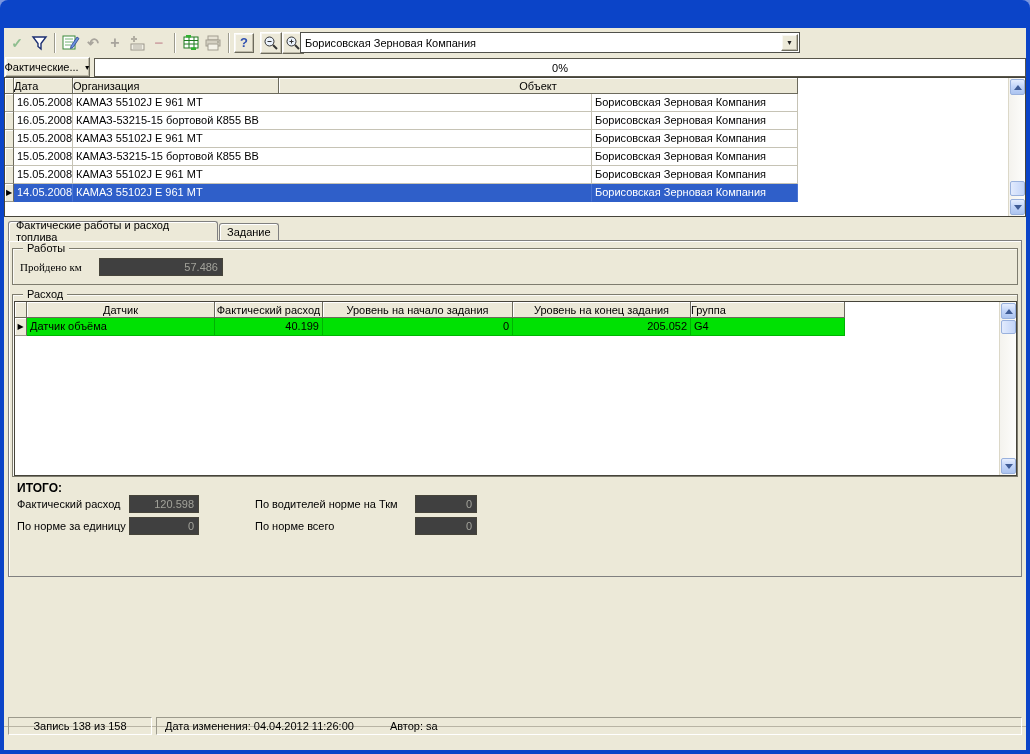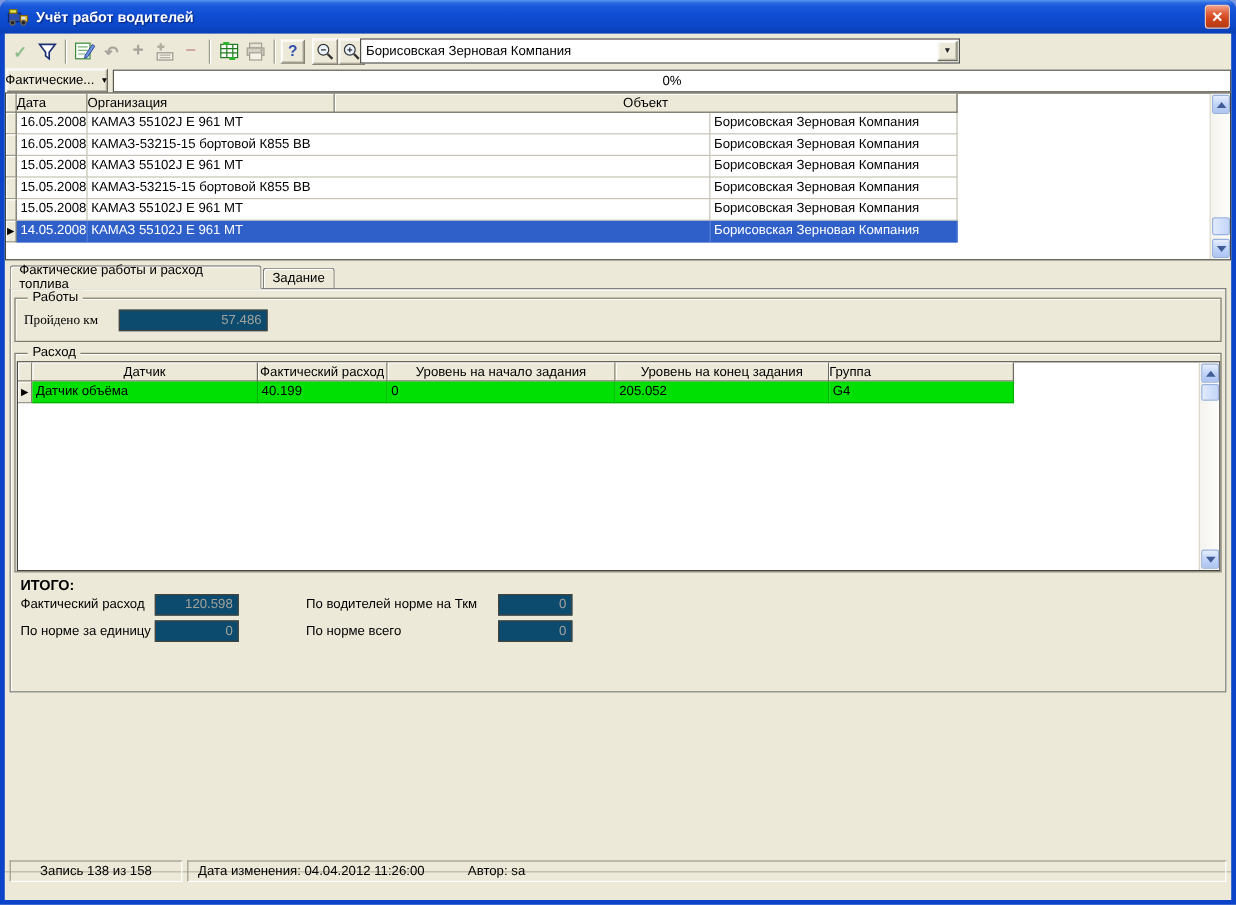--- a/index.html
+++ b/index.html
@@ -28,58 +28,46 @@
   .progress{position:absolute;left:90px;top:30px;width:932px;height:19px;background:#fff;border:1px solid #58554A;display:flex;align-items:center;justify-content:center;}
 
   
   .grid{position:absolute;background:#fff;border:1px solid #46443A;overflow:hidden;}
   .grid-row{position:absolute;left:0;display:flex;height:18px;}
   .gcell{border-right:1px solid #C6C3B5;border-bottom:1px solid #C6C3B5;padding:2px 3px 0 3px;white-space:nowrap;overflow:hidden;}
   .hcell{background:#ECE9D8;border-right:1px solid #6C6A5C;border-bottom:1px solid #6C6A5C;box-shadow:inset 1px 1px 0 #fff;padding-top:2px;white-space:nowrap;overflow:hidden;}
   .selcell{background:#ECE9D8;border-right:1px solid #6C6A5C;border-bottom:1px solid #9C9A8C;box-shadow:inset 1px 1px 0 #fff;display:flex;align-items:center;justify-content:center;font-size:8px;padding:0;}
   .row-selected .sel-colored{background:#2F5FC9;color:#fff;border-right-color:#4A74D2;border-bottom-color:#2F5FC9;}
   .row-green .grn{background:#00E103;border-right-color:#00B303;border-bottom-color:#00B303;}
-  .num{text-align:left;}
+  .num{text-align:right;}
 
   
   .sb{position:absolute;top:0;bottom:0;right:0;width:17px;background:linear-gradient(90deg,#F4F3EE,#FDFDFB);border-left:1px solid #DCD8C8;}
   .sb-btn{position:absolute;left:1px;width:15px;height:16px;border-radius:2px;background:linear-gradient(180deg,#E6EEFE,#C4D6F9 45%,#ACC4F0);border:1px solid #99B1DD;display:flex;align-items:center;justify-content:center;}
   .sb-thumb{position:absolute;left:1px;width:15px;border-radius:2px;background:linear-gradient(90deg,#E2EBFD,#C2D4F8);border:1px solid #99B1DD;}
   .chev-up{width:0;height:0;border-left:4px solid transparent;border-right:4px solid transparent;border-bottom:5px solid #3F5C96;}
   .chev-down{width:0;height:0;border-left:4px solid transparent;border-right:4px solid transparent;border-top:5px solid #3F5C96;}
 
   
   .tab{position:absolute;background:#ECE9D8;border:1px solid #808080;border-bottom:none;border-radius:3px 3px 0 0;box-shadow:inset 1px 1px 0 #fff;display:flex;align-items:center;justify-content:center;padding:0 7px;}
   .page{position:absolute;left:4px;top:212px;width:1014px;height:337px;border:1px solid #808080;box-shadow:inset 1px 1px 0 #fff;background:#ECE9D8;}
   .group{position:absolute;border:1px solid #7E7C6E;box-shadow:inset 1px 1px 0 rgba(255,255,255,.8);}
   .group-label{position:absolute;top:-7px;left:10px;background:#ECE9D8;padding:0 4px;line-height:12px;}
-  .blackfield{position:absolute;background:#0c4a6e;border:1px solid #46443A;color:#A2A29A;text-align:right;padding:2px 4px 0 4px;}
+  .blackfield{position:absolute;background:#404040;border:1px solid #46443A;color:#A2A29A;text-align:right;padding:2px 4px 0 4px;}
   .lbl{position:absolute;white-space:nowrap;}
 
   .statusbar{position:absolute;left:0;right:0;bottom:0;height:24px;border-top:1px solid #B8B4A4;background:#ECE9D8;}
   .status-panel{position:absolute;bottom:15px;height:18px;border:1px solid;border-color:#9C9A8C #FFFFFF #FFFFFF #9C9A8C;display:flex;align-items:center;}
   .gray-ic{color:#A8A49C;font-weight:bold;}
 </style>
 </head>
 <body>
 
 <div class="window">
 
-  <div class="titlebar">
-    <svg width="18" height="16" viewBox="0 0 18 16">
-      <rect x="1" y="5" width="10" height="7" fill="#2C4FAE" stroke="#13255E"></rect>
-      <rect x="11" y="7" width="6" height="5" fill="#E8C23C" stroke="#7A5C10"></rect>
-      <rect x="12" y="8" width="3" height="2" fill="#CFE2F8"></rect>
-      <circle cx="4.5" cy="13" r="2" fill="#222" stroke="#666"></circle>
-      <circle cx="13.5" cy="13" r="2" fill="#222" stroke="#666"></circle>
-      <rect x="2" y="2" width="6" height="3" fill="#E8E24C" stroke="#7A700F"></rect>
-    </svg>
-    <span class="title-text">Учёт работ водителей</span>
-    <div class="close-btn">✕</div>
-  </div>
 
   <div class="client">
 
     <div class="toolbar">
       <div class="tb-icon" style="color:#8FBE8F;font-weight:bold;">✓</div>
       <div class="tb-icon">
         <svg width="17" height="16" viewBox="0 0 17 16">
             <path d="M2 2 L15 2 L10 8.5 L10 14 L7 11.5 L7 8.5 Z" fill="#fff" stroke="#1C2F72" stroke-width="1.4"></path>
           </svg>
       </div>

